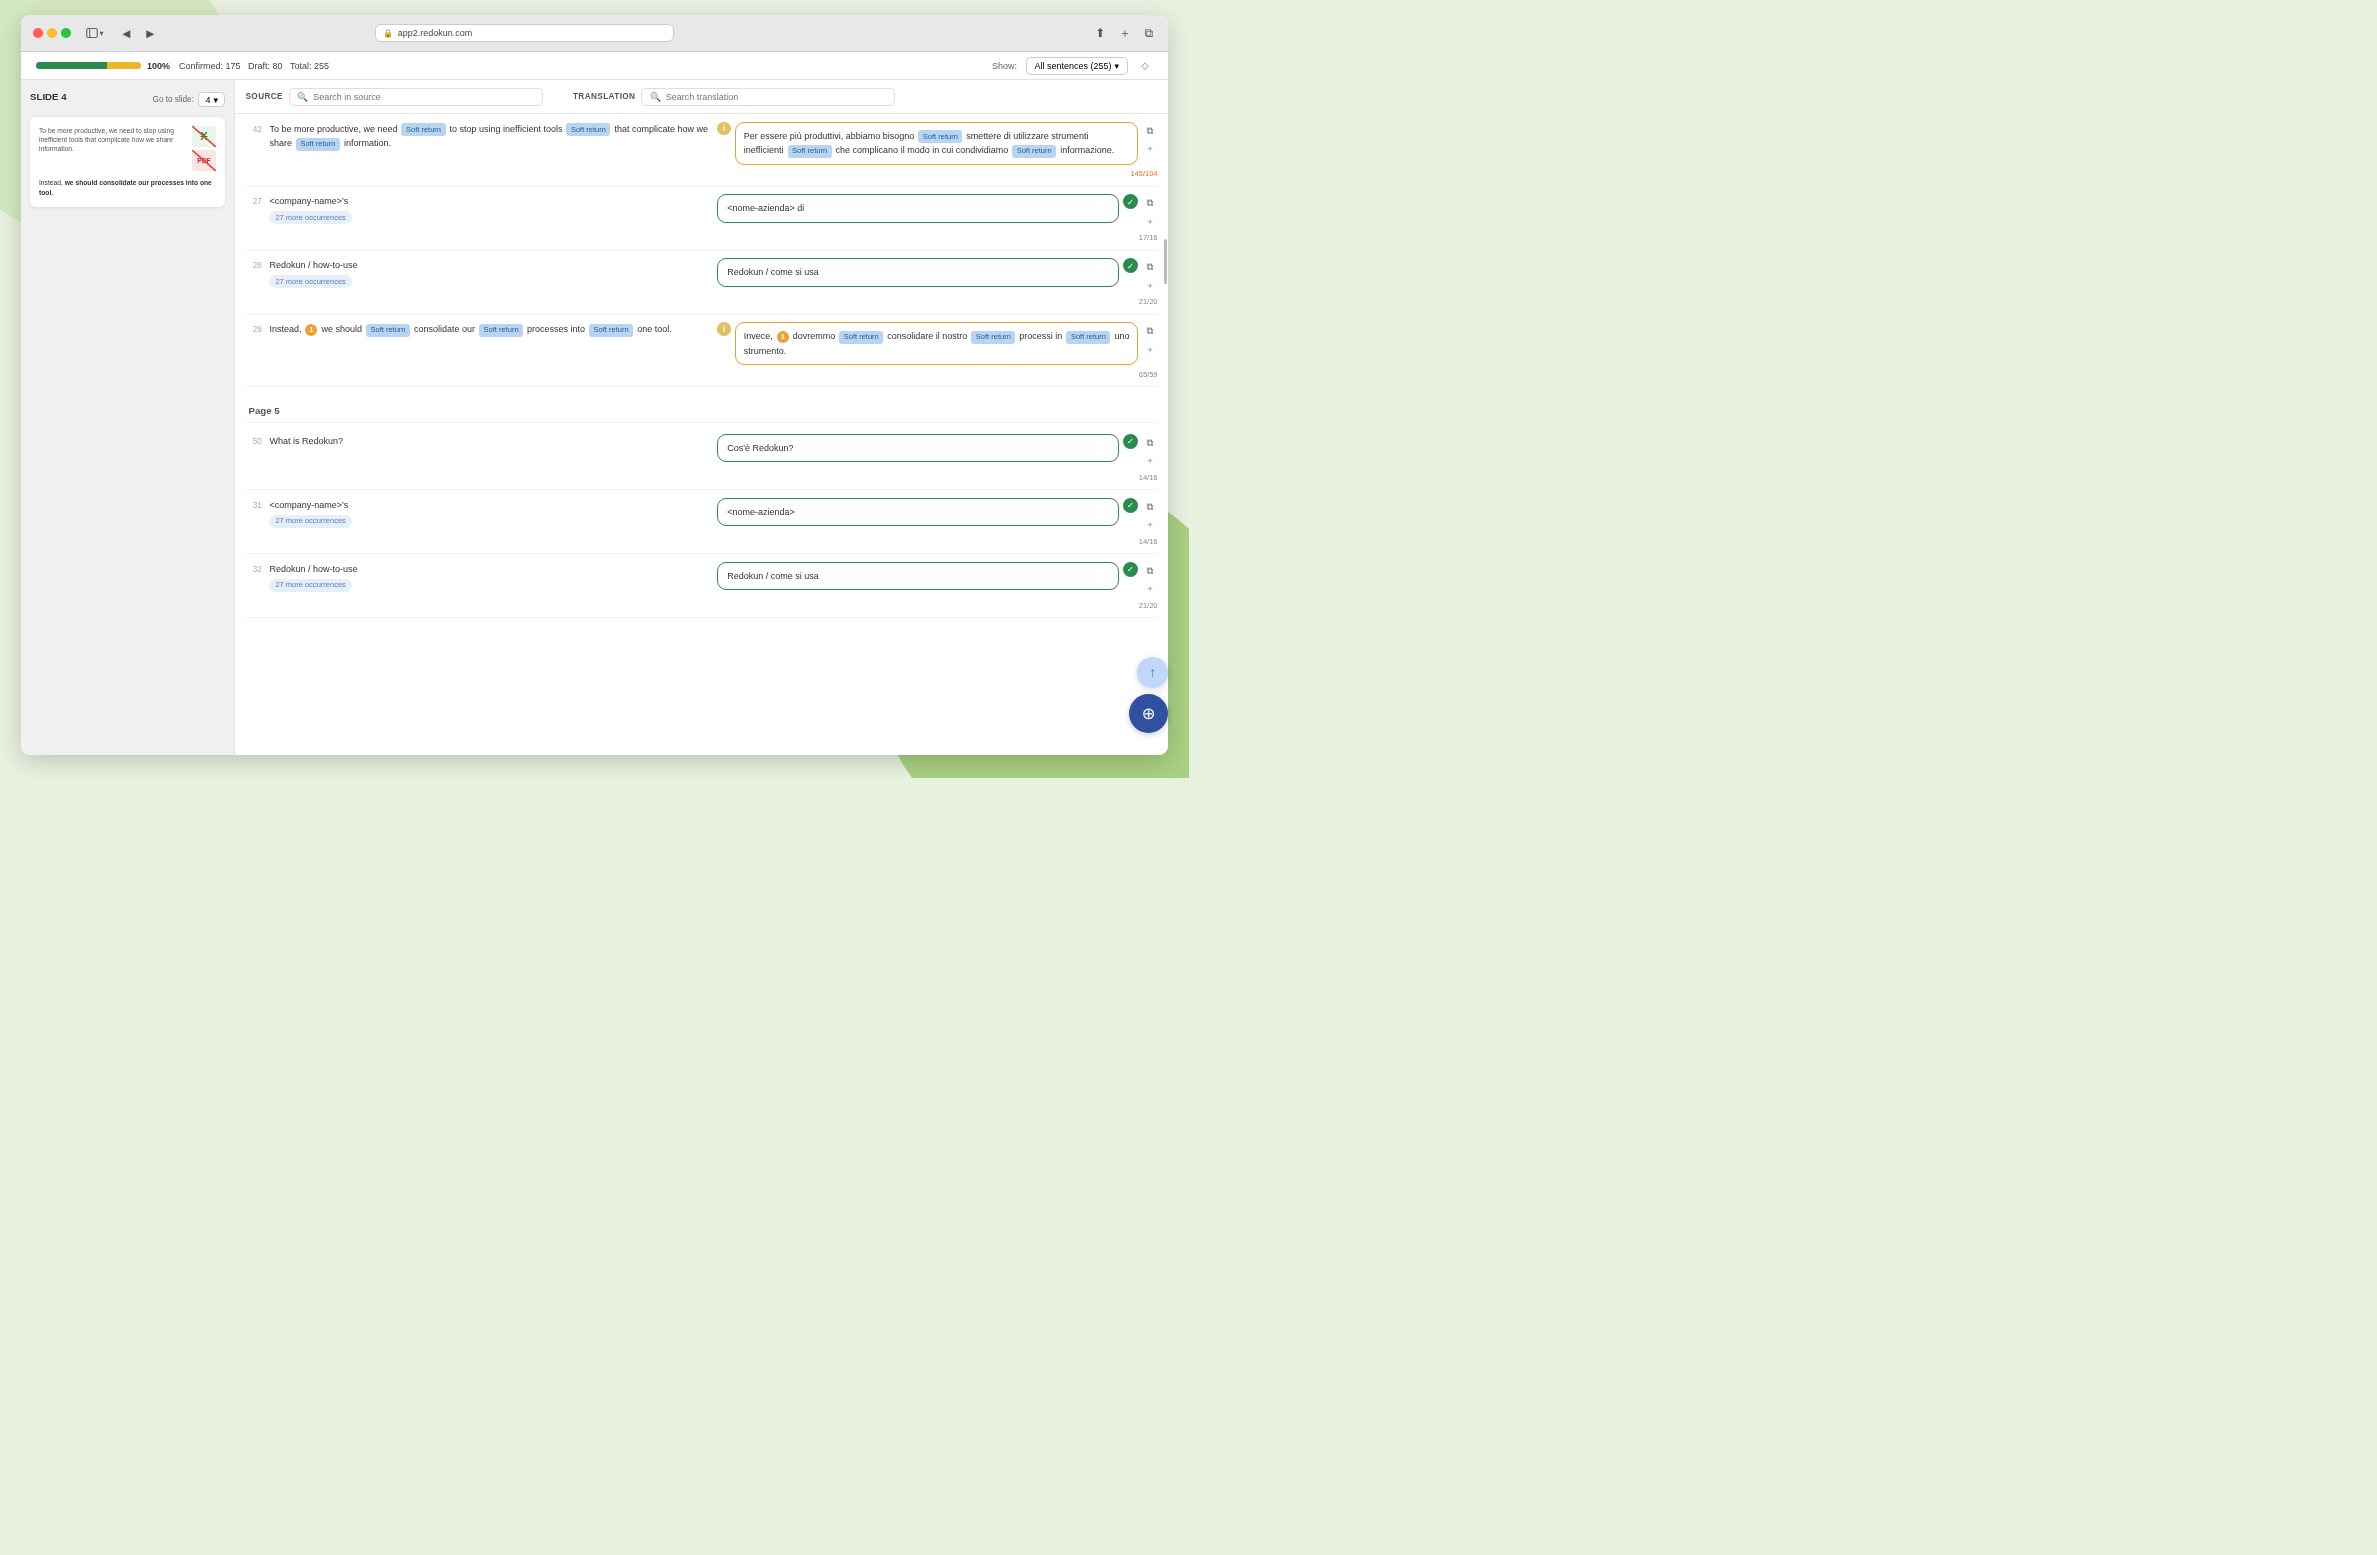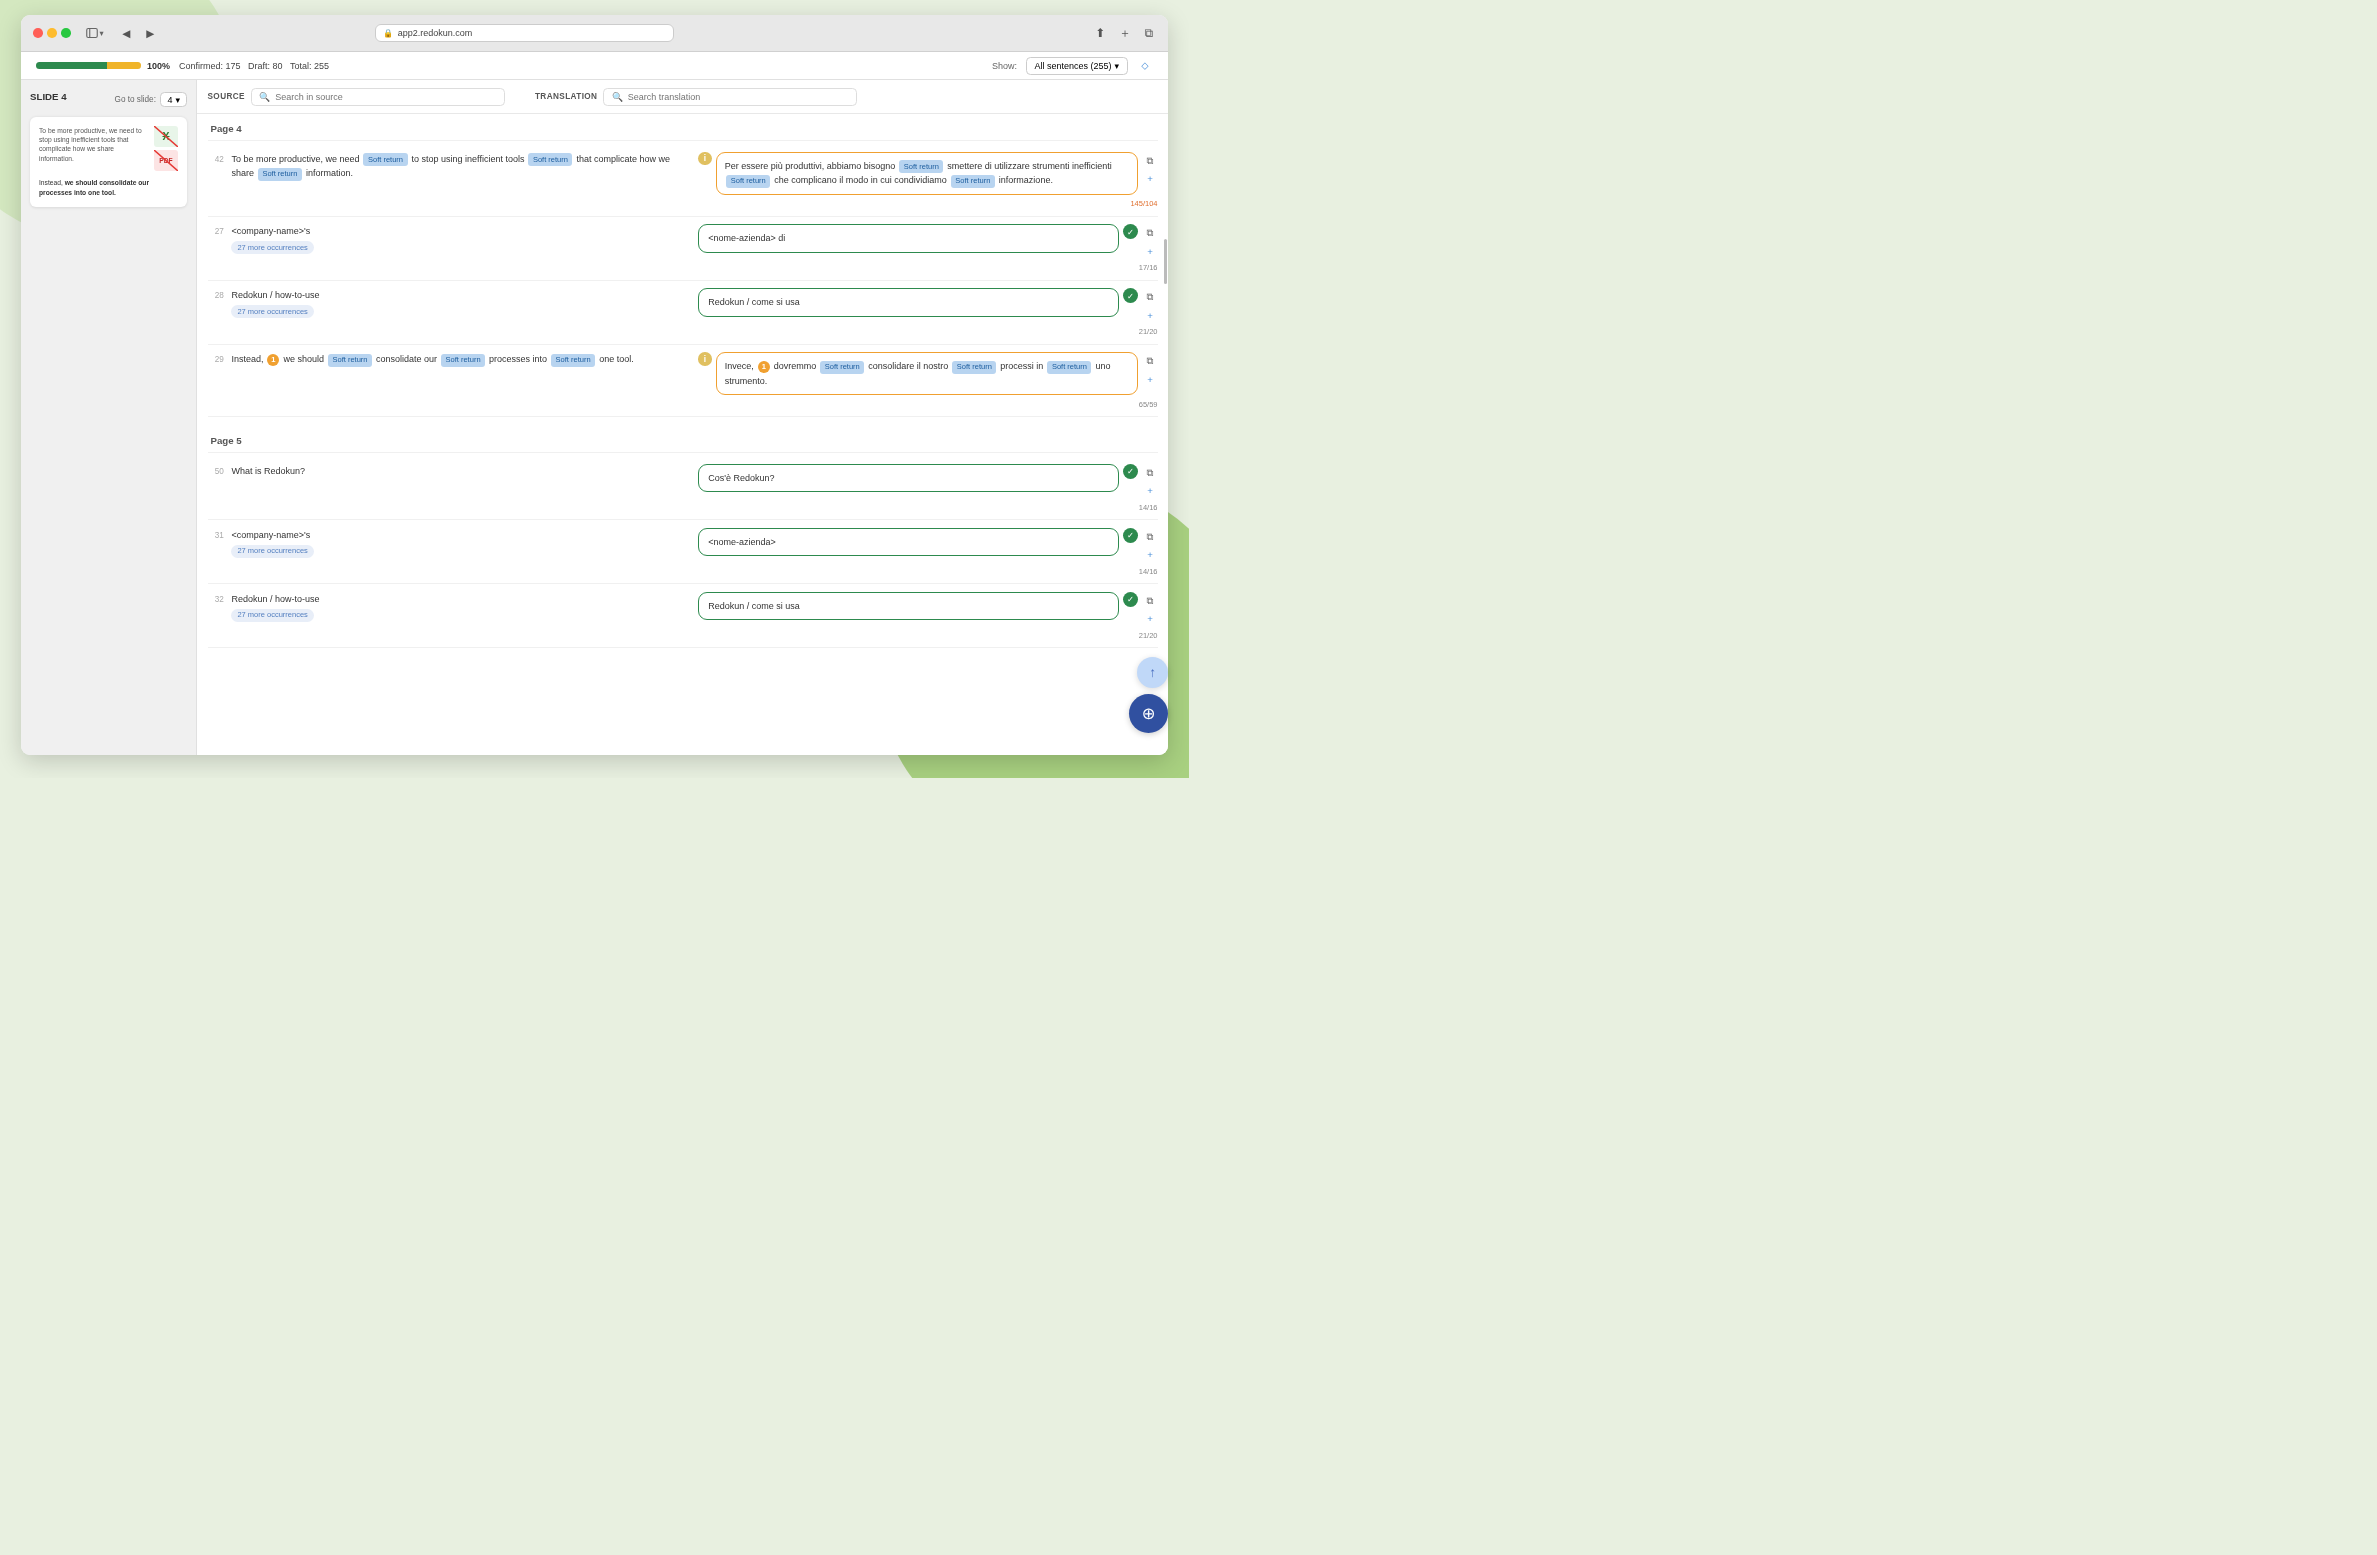--- a/index.html
+++ b/index.html
@@ -136,21 +136,21 @@
 
     
     .main-content {
       display: flex;
       flex: 1;
       overflow: hidden;
     }
 
     
     .sidebar {
-      width: 176px;
+      width: 214px;
       background: #f0f0f0;
       border-right: 0.7px solid #e0e0e0;
       flex-shrink: 0;
       padding: 10.5px 9px;
       overflow-y: auto;
     }
     .slide-header {
       font-size: 9.7px; font-weight: 600; color: #333;
       margin-bottom: 7.5px;
     }
@@ -493,21 +493,20 @@
         </div>
         <span class="translation-label">TRANSLATION</span>
         <div class="search-input-wrap">
           <span class="search-icon">🔍</span>
           <input class="search-input" type="text" placeholder="Search translation" style="">
         </div>
       </div>
 
       <div class="content-scroll">
 
-        <div class="page-header">Page 4</div>
 
         <div class="trans-row">
           <span class="row-num">42</span>
           <div class="source-cell">
             To be more productive, we need <span class="tag">Soft return</span> to stop using inefficient tools <span class="tag">Soft return</span> that complicate how we share <span class="tag">Soft return</span> information.
           </div>
           <div class="translation-cell">
             <div class="translation-input-wrap">
               <div class="info-icon">i</div>
               <div class="translation-box draft-orange">

